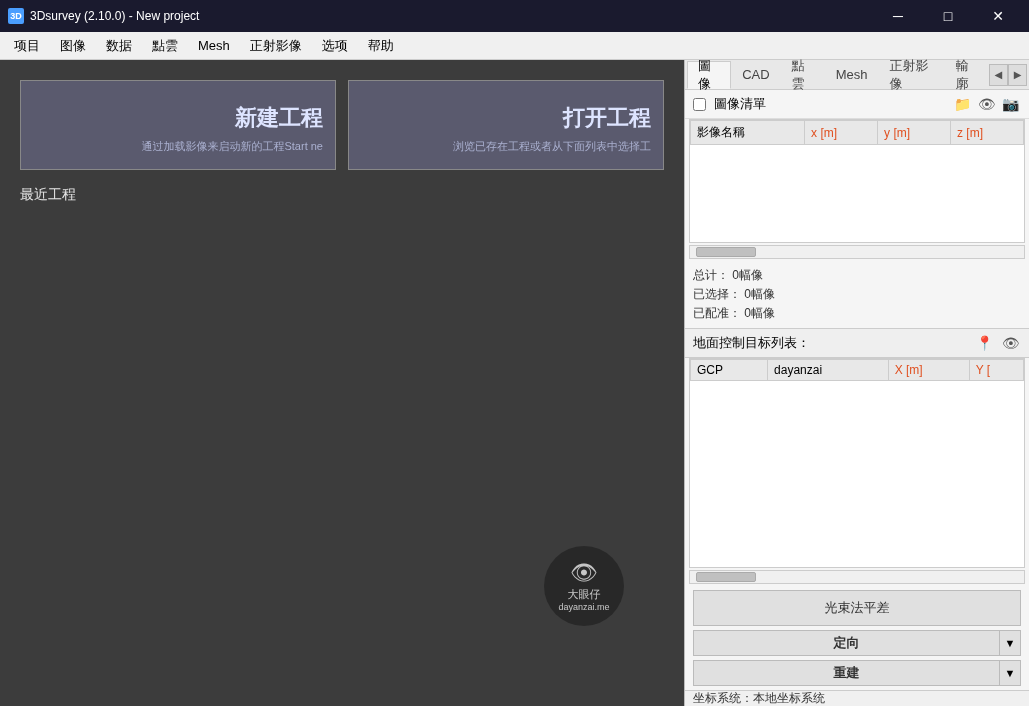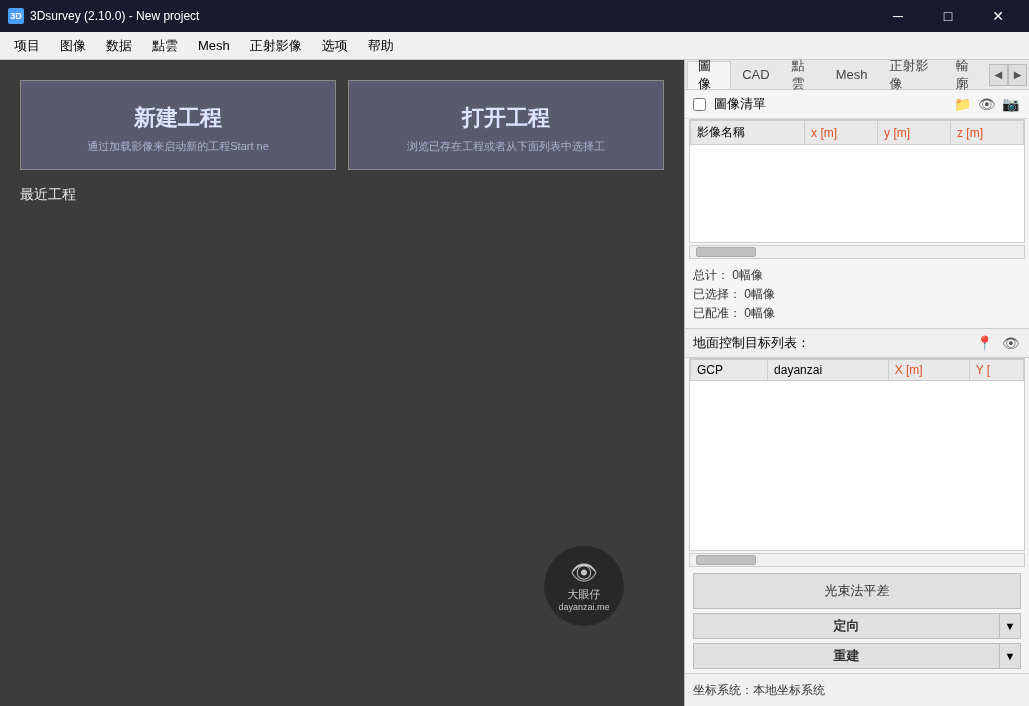--- a/index.html
+++ b/index.html
@@ -84,21 +84,21 @@
       flex: 1;
       background: #5a5a6e;
       border: 1px solid #888;
       padding: 18px 12px 12px;
       cursor: pointer;
       color: #dde4ff;
       text-align: center;
       min-height: 90px;
       display: flex;
       flex-direction: column;
-      align-items: center;
+      align-items: flex-end;
       justify-content: center;
     }
     .project-btn-title {
       font-size: 22px;
       font-weight: bold;
       color: #dde4ff;
       margin-bottom: 6px;
     }
     .project-btn-desc {
       font-size: 11px;
@@ -288,21 +288,21 @@
       width: 22px; height: 26px;
       background: #e0e0e0;
       border: 1px solid #bbb;
       cursor: pointer;
       display: flex; align-items: center; justify-content: center;
       font-size: 11px;
     }
 
     
     .coord-status {
-      height: 33px;
+      height: 16px;
       background: #f0f0f0;
       border-top: 1px solid #ccc;
       display: flex;
       align-items: center;
       padding: 0 8px;
       font-size: 12px;
       color: #333;
     }
 
     

